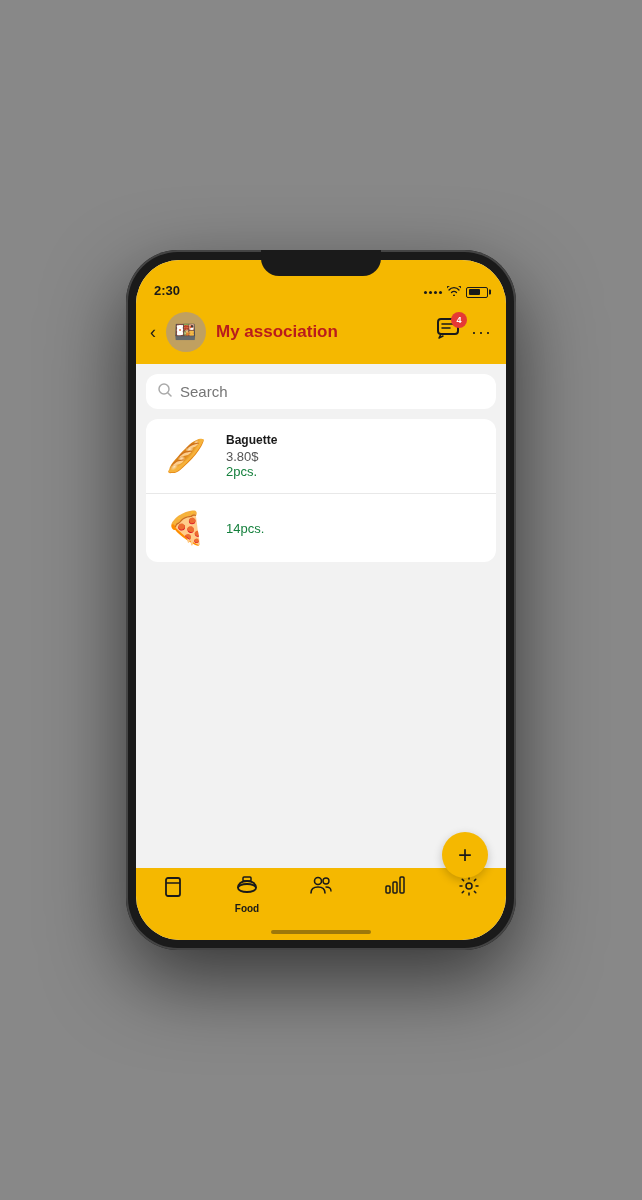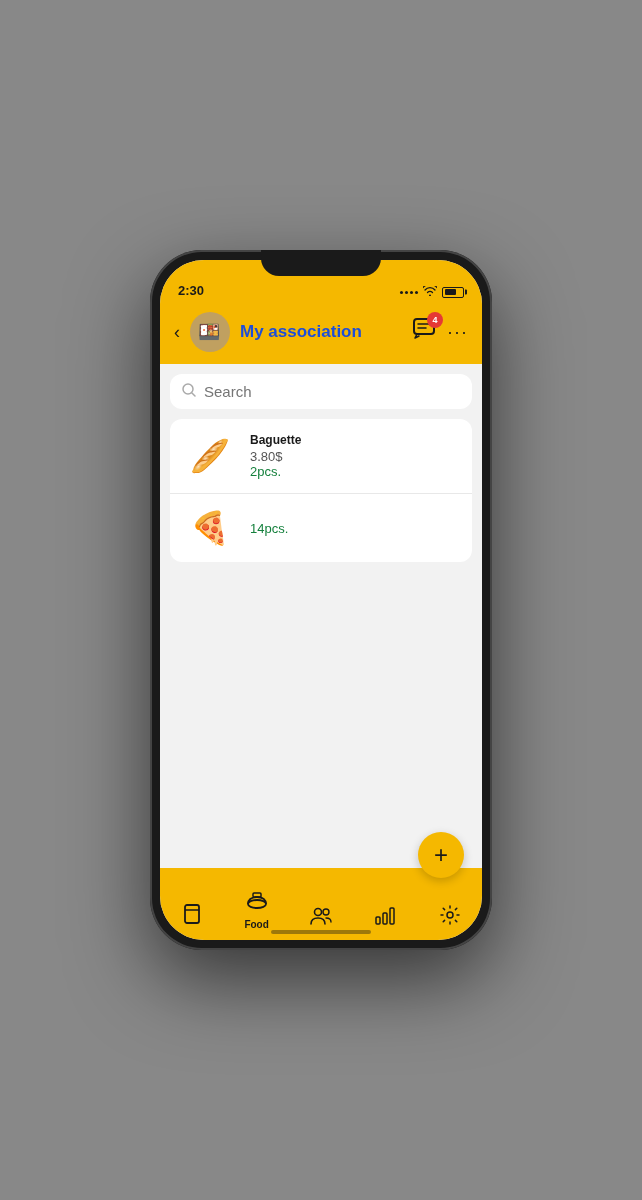--- a/index.html
+++ b/index.html
@@ -5,21 +5,21 @@
     * { margin: 0; padding: 0; box-sizing: border-box; }
     body {
       background: #888;
       display: flex;
       justify-content: center;
       align-items: center;
       min-height: 100vh;
       font-family: -apple-system, BlinkMacSystemFont, 'Helvetica Neue', Arial, sans-serif;
     }
     .phone-frame {
-      width: 342px;
+      width: 390px;
       height: 700px;
       background: #1a1a1a;
       border-radius: 52px;
       padding: 10px;
       box-shadow: 0 30px 80px rgba(0,0,0,0.6), inset 0 0 0 2px #444;
       position: relative;
     }
     .phone-screen {
       width: 100%;
       height: 100%;
@@ -99,21 +99,21 @@
       overflow: hidden;
       flex-shrink: 0;
       background: #c0a060;
       display: flex; align-items: center; justify-content: center;
       font-size: 18px;
     }
     .header-title {
       flex: 1;
       font-size: 17px;
       font-weight: 700;
-      color: #1d4ed8;
+      color: #b91c1c;
     }
     .header-actions {
       display: flex;
       align-items: center;
       gap: 10px;
     }
     .chat-btn {
       position: relative;
       cursor: pointer;
     }
@@ -237,21 +237,21 @@
       cursor: pointer;
       box-shadow: 0 3px 10px rgba(0,0,0,0.2);
       z-index: 10;
     }
 
     
     .bottom-nav {
       background: #F5B800;
       height: 72px;
       display: flex;
-      align-items: flex-end;
+      align-items: flex-start;
       padding: 0 0 10px 0;
       flex-shrink: 0;
     }
     .nav-item {
       flex: 1;
       display: flex;
       flex-direction: column;
       align-items: center;
       justify-content: center;
       gap: 2px;

